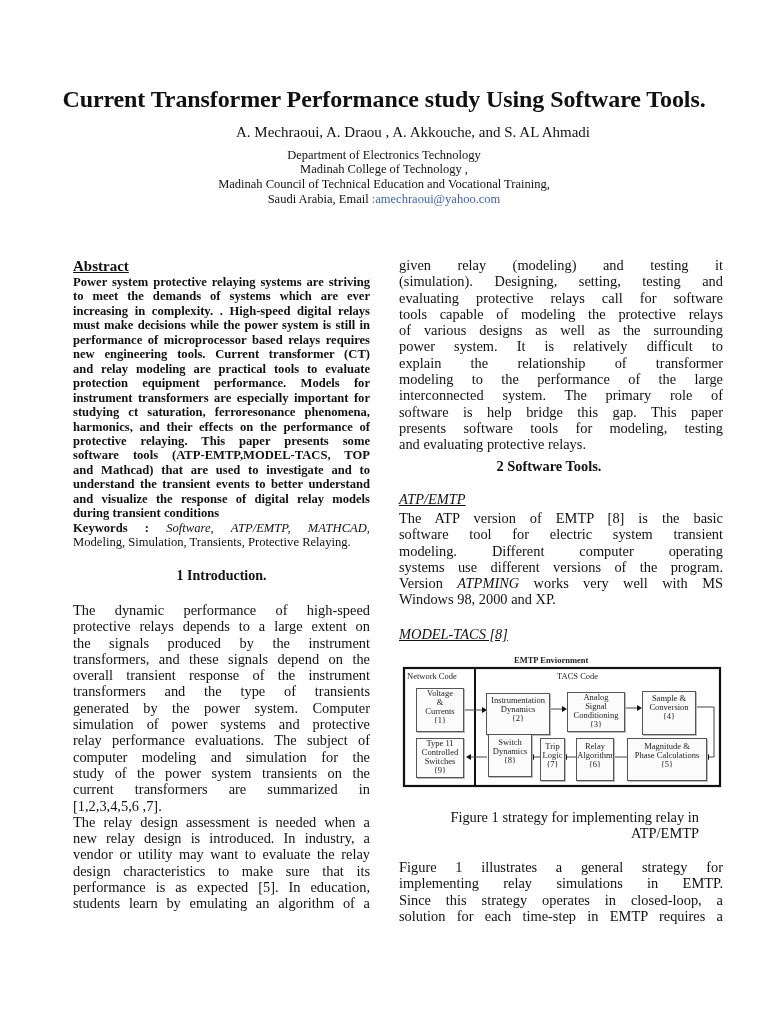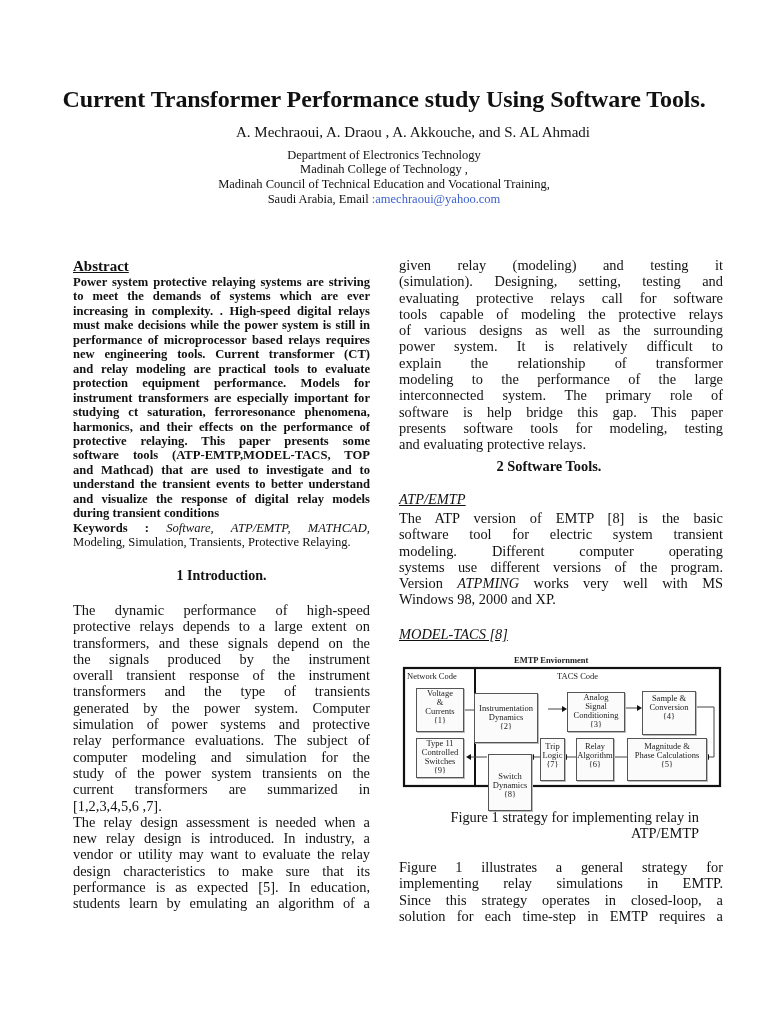--- a/index.html
+++ b/index.html
@@ -66,22 +66,22 @@
   <span class="l">and visualize  the response of digital relay models</span>
   <span class="l last">during transient conditions</span>
   <span class="l kw"><b>Keywords  :</b> <i>Software,  ATP/EMTP,  MATHCAD,</i></span>
   <span class="l last kw">Modeling, Simulation, Transients, Protective Relaying.</span>
 </div>
 
 <div class="abs h1">1  Introduction.</div>
 <div class="abs body-txt intro">
   <span class="l">The dynamic performance of high-speed</span>
   <span class="l">protective relays depends to a large extent on</span>
+  <span class="l">the signals produced by the instrument</span>
   <span class="l">transformers, and these signals depend on the</span>
-  <span class="l">the signals produced by the instrument</span>
   <span class="l">overall transient response of the instrument</span>
   <span class="l">transformers and the type of transients</span>
   <span class="l">generated by the power system.  Computer</span>
   <span class="l">simulation of power systems and protective</span>
   <span class="l">relay performance evaluations.  The subject of</span>
   <span class="l">computer modeling and simulation for the</span>
   <span class="l">study of the power system transients on the</span>
   <span class="l">current transformers are summarized in</span>
   <span class="l last">[1,2,3,4,5,6 ,7].</span>
   <span class="l">The relay design assessment is needed when a</span>
@@ -149,21 +149,21 @@
   <div class="dg" style="left:112px;top:2px;font-weight:bold;font-size:8.5px">EMTP Enviornment</div>
   <div class="dg" style="left:5px;top:18px">Network Code</div>
   <div class="dg" style="left:155px;top:18px">TACS Code</div>
 
   <div class="dbox dg" style="left:14px;top:34px;width:46px;height:42px">
     <span>Voltage</span>
       <span>&amp;</span>
       <span>Currents</span>
       <span>{1}</span>
   </div>
-  <div class="dbox dg" style="left:72px;top:39px;width:62px;height:38px;padding-top:10px">
+  <div class="dbox dg" style="left:84px;top:39px;width:62px;height:38px;padding-top:2px">
     <span>Instrumentation</span>
       <span>Dynamics</span>
       <span>{2}</span>
   </div>
   <div class="dbox dg" style="left:165px;top:38px;width:56px;height:38px">
     <span>Analog</span>
       <span>Signal</span>
       <span>Conditioning</span>
       <span>{3}</span>
   </div>
@@ -172,21 +172,21 @@
       <span>Conversion</span>
       <span>{4}</span>
   </div>
 
   <div class="dbox dg" style="left:14px;top:84px;width:46px;height:38px">
     <span>Type 11</span>
       <span>Controlled</span>
       <span>Switches</span>
       <span>{9}</span>
   </div>
-  <div class="dbox dg" style="left:86px;top:100px;width:42px;height:38px;padding-top:17px">
+  <div class="dbox dg" style="left:86px;top:80px;width:42px;height:38px;padding-top:3px">
     <span>Switch</span>
       <span>Dynamics</span>
       <span>{8}</span>
   </div>
   <div class="dbox dg" style="left:138px;top:84px;width:23px;height:38px;padding-top:3px">
     <span>Trip</span>
       <span>Logic</span>
       <span>{7}</span>
   </div>
   <div class="dbox dg" style="left:174px;top:84px;width:36px;height:38px;padding-top:3px">

